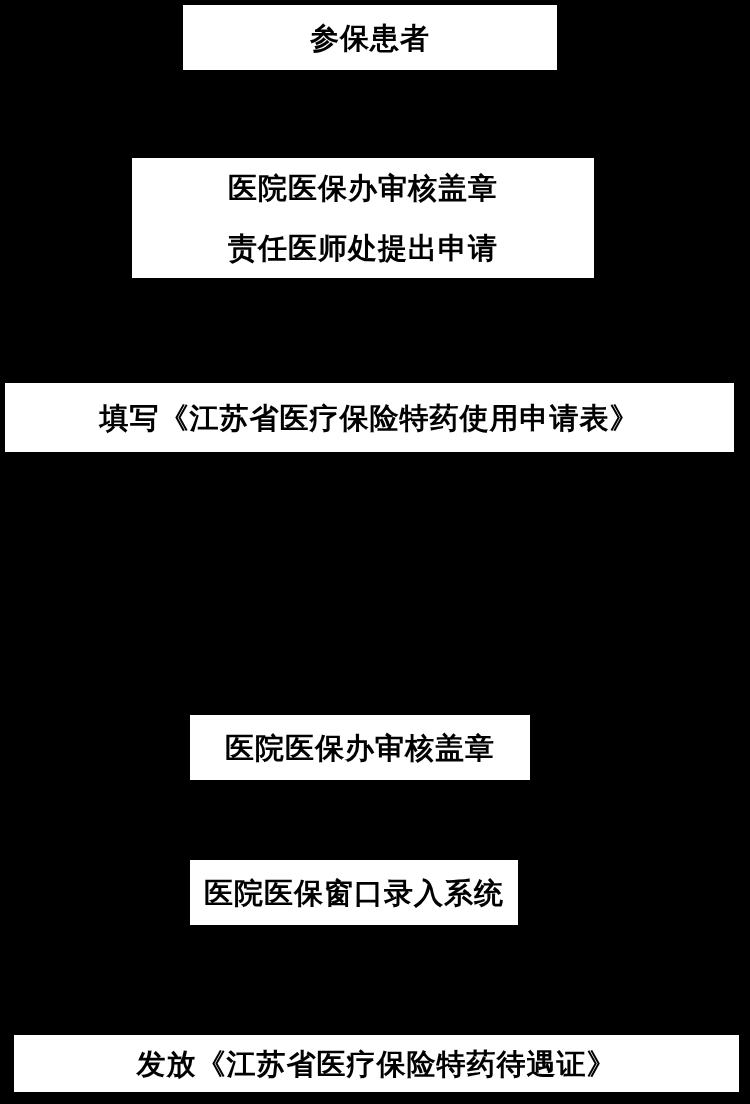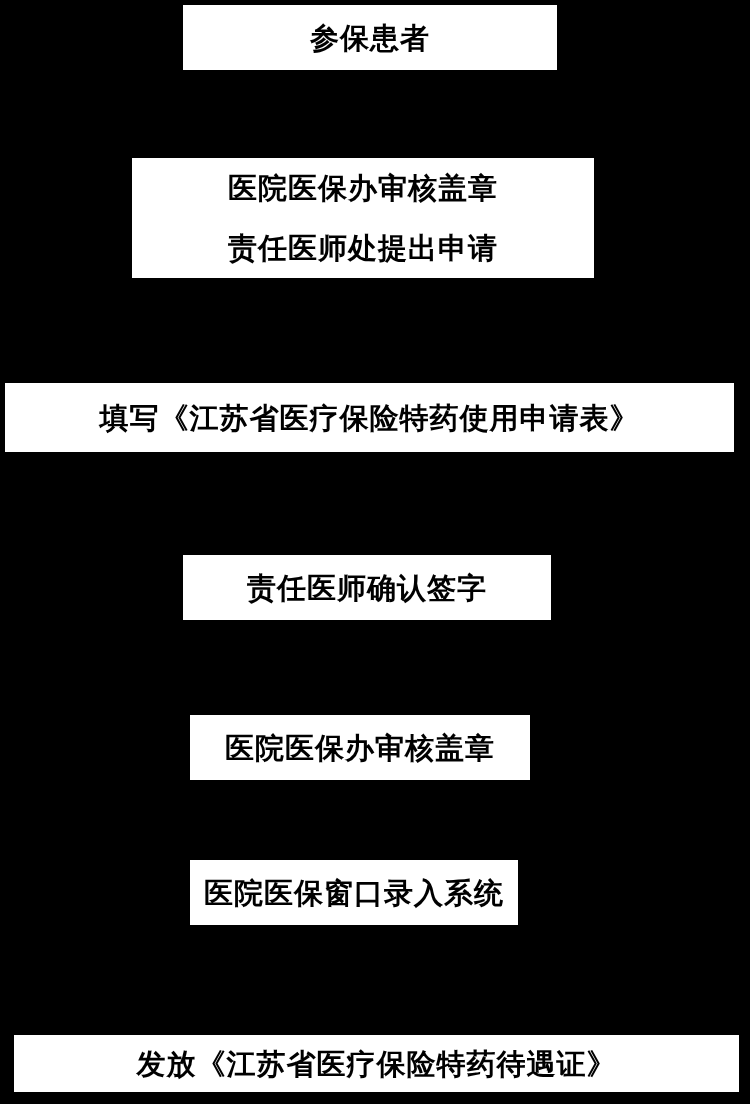--- a/index.html
+++ b/index.html
@@ -76,23 +76,20 @@
   <div class="arrow-line a2-line"></div>
   <div class="arrow-head a2-head"></div>
 
   <div class="node n3">
     <span>填写《江苏省医疗保险特药使用申请表》</span>
   </div>
 
   <div class="arrow-line a3-line"></div>
   <div class="arrow-head a3-head"></div>
 
-  <div class="node n4">
-    <span>责任医师确认签字</span>
-  </div>
 
   <div class="arrow-line a4-line"></div>
   <div class="arrow-head a4-head"></div>
 
   <div class="node n5">
     <span>医院医保办审核盖章</span>
   </div>
 
   <div class="arrow-line a5-line"></div>
   <div class="arrow-head a5-head"></div>

